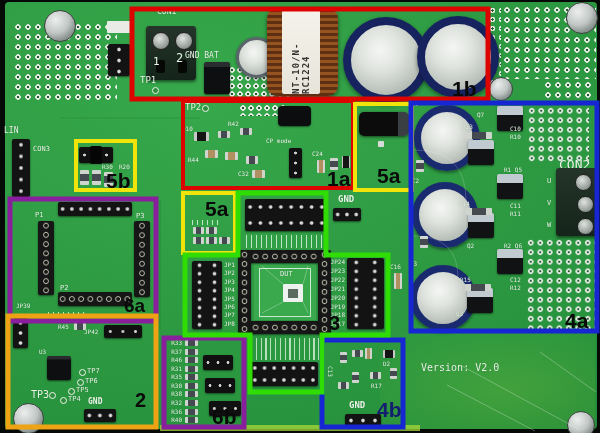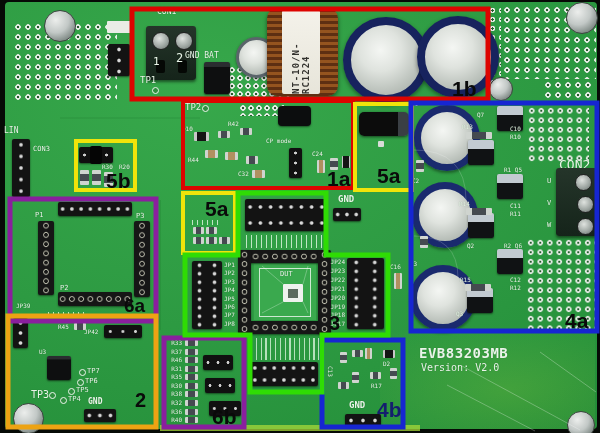--- a/index.html
+++ b/index.html
@@ -280,21 +280,20 @@
 
   <div class="silk" style="left:559px;top:158px;font-size:13px;">CON2</div>
   <div class="term" style="left:556px;top:168px;width:41px;height:68px;"></div>
   <div class="tscrew" style="left:575px;top:174px;width:15px;height:15px;"></div>
   <div class="tscrew" style="left:577px;top:196px;width:15px;height:15px;"></div>
   <div class="tscrew" style="left:577px;top:218px;width:15px;height:15px;"></div>
   <div class="silk" style="left:547px;top:178px;font-size:7px;">U</div>
   <div class="silk" style="left:547px;top:200px;font-size:7px;">V</div>
   <div class="silk" style="left:547px;top:222px;font-size:7px;">W</div>
 
-  <div class="silk b" style="left:419px;top:346px;font-size:14px;letter-spacing:.5px;">EVB83203MB</div>
   <div class="silk" style="left:421px;top:363px;font-size:10px;">Version: V2.0</div>
 
   <svg class="overlay" width="600" height="433" viewBox="0 0 600 433">
     <g stroke="#ffffff" stroke-opacity="0.28" stroke-width="1" fill="none">
       <path d="M447,385 L535,431"></path>
       <path d="M462,366 L580,430"></path>
       <path d="M540,352 L596,392"></path>
       <path d="M262,266 L283,284 M308,266 L303,284 M262,313 L283,302 M308,313 L303,302"></path>
       <path d="M414,150 Q466,150 466,200" stroke-opacity="0.18"></path>
       <path d="M414,236 Q458,236 458,278" stroke-opacity="0.18"></path>

